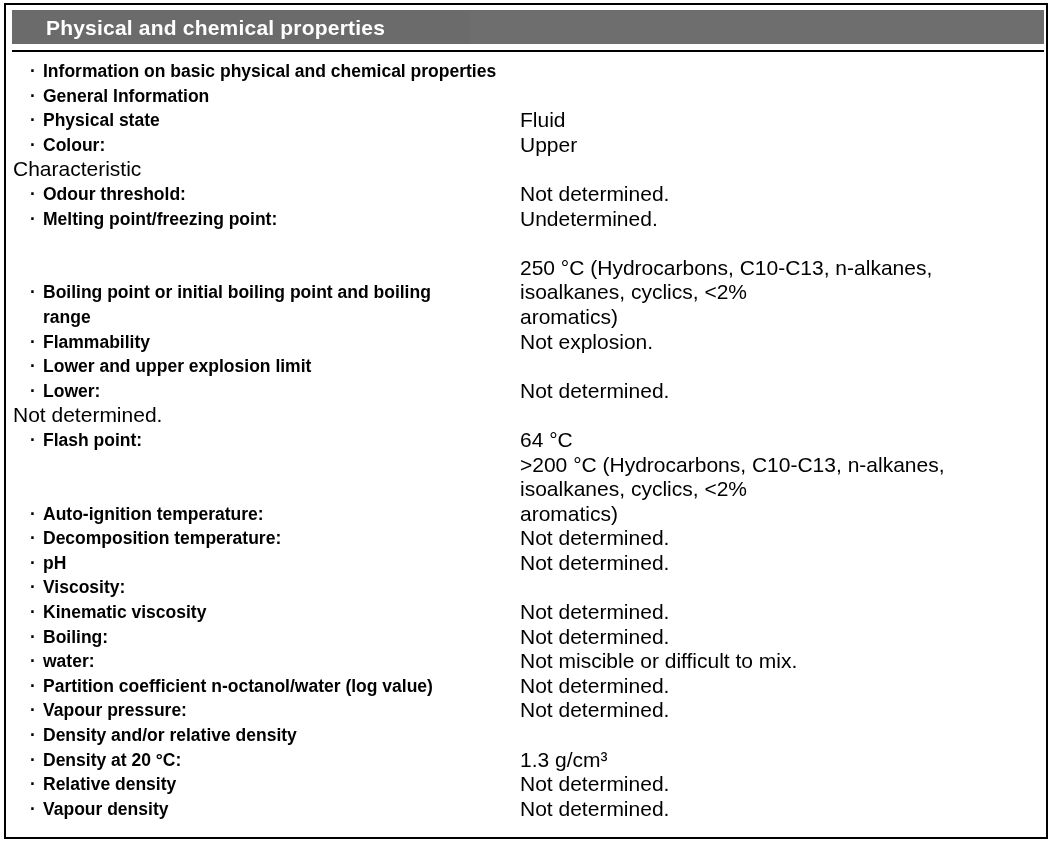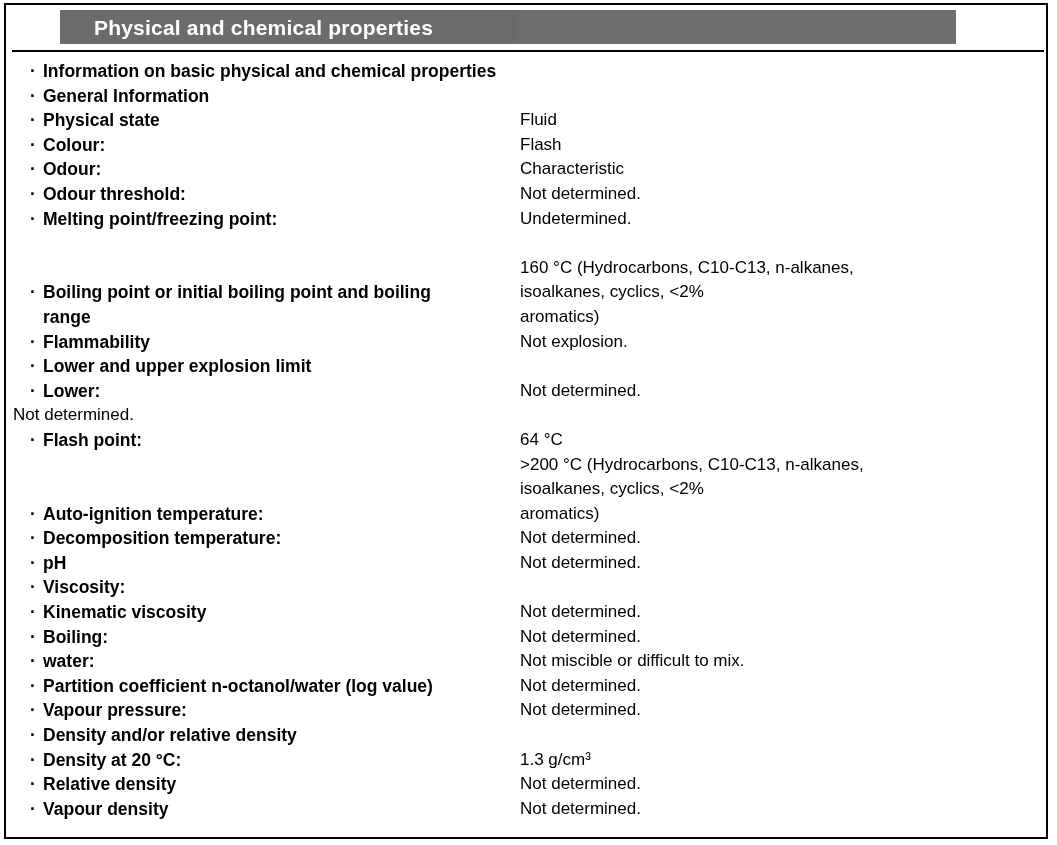--- a/index.html
+++ b/index.html
@@ -27,25 +27,24 @@
     width: 1044px;
     height: 836px;
     border: 2px solid #000000;
     box-sizing: border-box;
     background: #ffffff;
   }
   .section-header {
     position: absolute;
     left: 6px;
     top: 5px;
-    width: 896px;
+    width: 1032px;
     height: 34px;
     background: #6e6e6e;
     box-sizing: border-box;
-    margin-left: 48px;
   }
   .section-header-bar {
     position: absolute;
     left: 0;
     top: 0;
     width: 458px;
     height: 34px;
     background: #6b6b6b;
   }
   .section-title {
@@ -89,21 +88,21 @@
     line-height: 24.6px;
     color: #000000;
   }
   .label-cell .dot {
     display: inline-block;
     width: 13px;
   }
   .value-cell {
     flex: 1 1 auto;
     box-sizing: border-box;
-    font-size: 17px;
+    font-size: 21px;
     font-weight: normal;
     line-height: 24.6px;
     color: #000000;
     padding-left: 1px;
   }
   .value-cell .cont-line {
     display: block;
   }
   .spacer-line {
     height: 24.6px;
@@ -127,39 +126,38 @@
         <div class="row">
           <div class="label-cell"><span class="dot">·</span><span>General Information</span></div>
           <div class="value-cell"><span></span></div>
         </div>
         <div class="row">
           <div class="label-cell"><span class="dot">·</span><span>Physical state</span></div>
           <div class="value-cell"><span>Fluid</span></div>
         </div>
         <div class="row">
           <div class="label-cell"><span class="dot">·</span><span>Colour:</span></div>
-          <div class="value-cell"><span>Flash</span></div>
-        </div>
-        <div class="row">
-          <div class="label-cell"><span class="dot">·</span><span>Odour:</span></div>
+          <div class="value-cell"><span>Upper</span></div>
+        </div>
+        <div class="row">
           <div class="value-cell"><span>Characteristic</span></div>
         </div>
         <div class="row">
           <div class="label-cell"><span class="dot">·</span><span>Odour threshold:</span></div>
           <div class="value-cell"><span>Not determined.</span></div>
         </div>
         <div class="row">
           <div class="label-cell"><span class="dot">·</span><span>Melting point/freezing point:</span></div>
           <div class="value-cell"><span>Undetermined.</span></div>
         </div>
         <div class="row">
           <div class="label-cell"><span class="dot">·</span><span>Boiling point or initial boiling point and boiling</span><div class="indent-cont" style="padding-left: 13px;">range</div></div>
           <div class="value-cell">
             <span class="cont-line spacer-line">&nbsp;</span>
-            <span class="cont-line">160 °C (Hydrocarbons, C10-C13, n-alkanes,</span>
+            <span class="cont-line">250 °C (Hydrocarbons, C10-C13, n-alkanes,</span>
             <span class="cont-line">isoalkanes, cyclics, &lt;2%</span>
             <span class="cont-line">aromatics)</span>
           </div>
         </div>
         <div class="row">
           <div class="label-cell"><span class="dot">·</span><span>Flammability</span></div>
           <div class="value-cell"><span>Not explosion.</span></div>
         </div>
         <div class="row">
           <div class="label-cell"><span class="dot">·</span><span>Lower and upper explosion limit</span></div>

